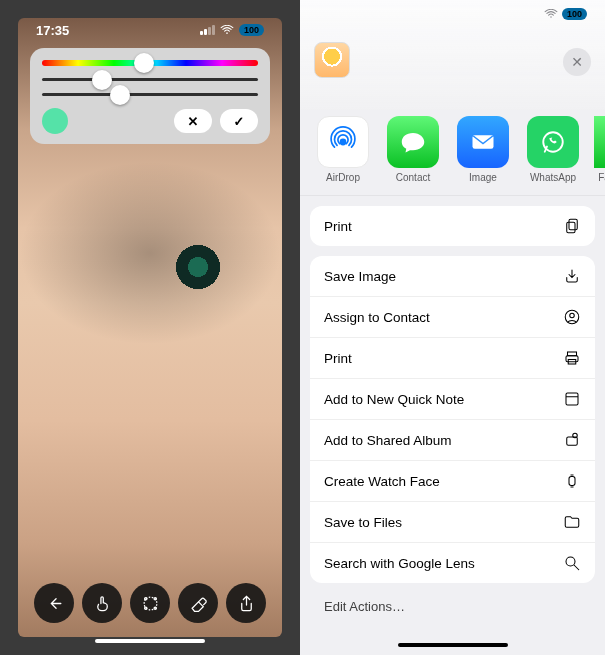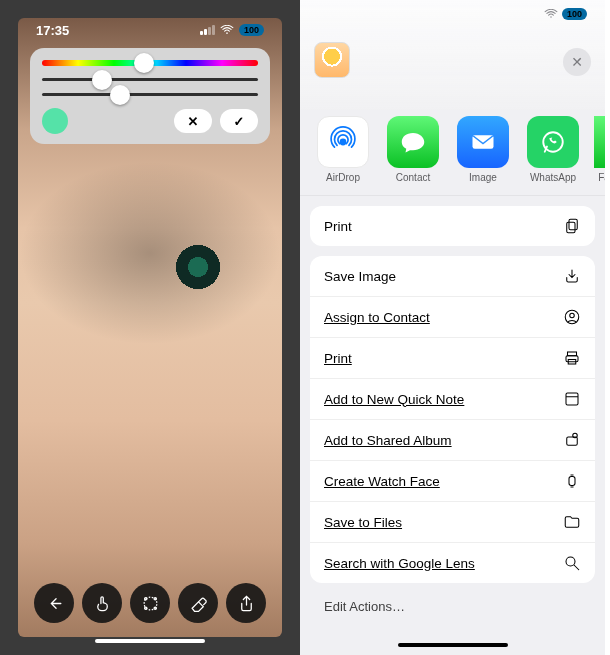--- a/index.html
+++ b/index.html
@@ -154,21 +154,21 @@
   .app-icon.whatsapp{background:#25d366;}
   .app-icon.ft{background:linear-gradient(#5ff777,#0bc125);}
   .app-label{font-size:10px;color:#5b5b5e;text-align:center;white-space:nowrap;}
 
   .sheet-body{flex:1;overflow:auto;padding:10px 10px 8px;}
   .card{background:#fff;border-radius:12px;margin-bottom:10px;overflow:hidden;}
   .row{
     display:flex;align-items:center;justify-content:space-between;
     padding:11px 14px;font-size:13.5px;color:#000;
   }
-  .row + .row { border-top:1px solid #eee;text-decoration:underline; }
+  .row + .row { border-top:1px solid #eee; }
   .row-icon{width:18px;height:18px;display:flex;align-items:center;justify-content:center;}
   .row-icon svg{width:18px;height:18px;stroke:#000;fill:none;stroke-width:1.4;}
   .edit-link{font-size:13px;color:#404040;padding:6px 14px 10px;}
   .home-indicator-r{
     position:absolute;bottom:8px;left:50%;transform:translateX(-50%);
     width:110px;height:4px;border-radius:2px;background:#000;
   }
 </style>
 </head>
 <body>

